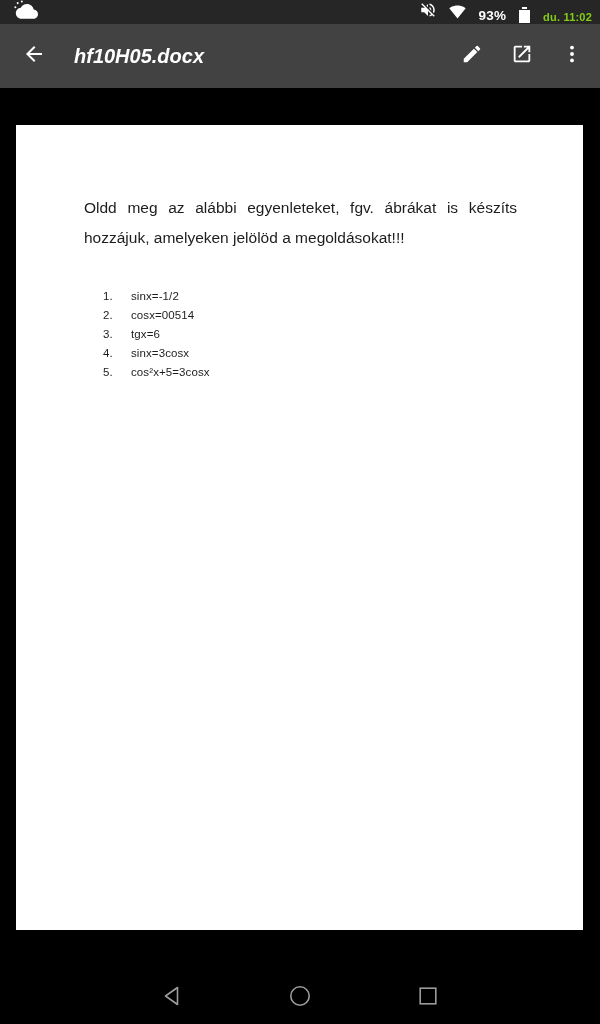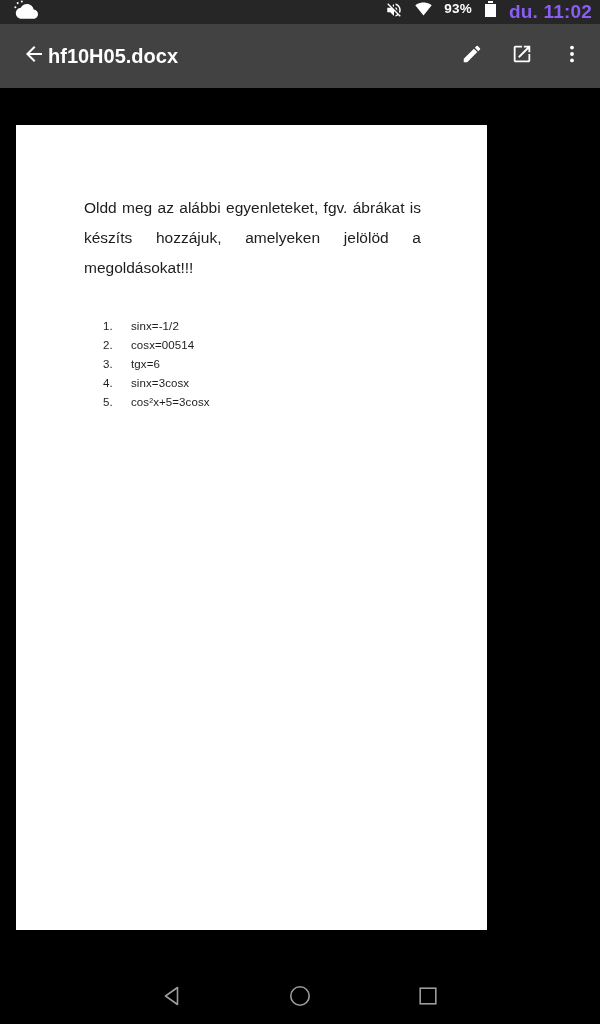--- a/index.html
+++ b/index.html
@@ -12,55 +12,57 @@
   .screen { position: relative; width: 600px; height: 1024px; background: #000; }
 
   
   .status-bar {
     position: absolute; top: 0; left: 0; right: 0; height: 24px;
     background: #262626;
     display: flex; align-items: center; justify-content: space-between;
     padding: 0 6px; box-sizing: border-box;
   }
   .sb-left { display: flex; align-items: center; padding-left: 8px; }
-  .sb-right { display: flex; align-items: flex-start; gap: 12px; padding-right: 2px; }
+  .sb-right { display: flex; align-items: flex-end; gap: 12px; padding-right: 2px; }
   .sb-text { color: #fff; font-size: 13.5px; font-weight: 700; letter-spacing: 0.2px; }
-  .sb-time { color: #8b5cf6; font-size: 19px; font-weight: 700; letter-spacing: 0.2px; }
+  .sb-time { color: #84cc16; font-size: 11px; font-weight: 700; letter-spacing: 0.2px; }
   .battery { display: flex; flex-direction: column; align-items: center; margin: 0 1px; }
   .battery-tip { width: 5px; height: 2px; background: #fff; }
   .battery-body { width: 11px; height: 14px; background: #fff; position: relative; }
   .battery-gap { position: absolute; top: 0; left: 0; right: 0; height: 1px; background: #262626; }
 
   
   .toolbar {
     position: absolute; top: 24px; left: 0; right: 0; height: 64px;
     background: #424242;
     display: flex; align-items: center;
     padding: 0 14px 0 20px; box-sizing: border-box;
   }
   .icon-btn {
     width: 28px; height: 28px;
     display: flex; align-items: center; justify-content: center;
     cursor: pointer; flex: 0 0 auto;
   }
   .toolbar-title {
+    margin-left: 26px;
     color: #fff; font-size: 20px; font-weight: 700;
     white-space: nowrap;
+    font-style: italic;
   }
   .toolbar-spacer { flex: 1; }
   .toolbar-actions { display: flex; align-items: center; gap: 22px; }
 
   
   .content {
     position: absolute; top: 88px; left: 0; right: 0; bottom: 0;
     background: #000;
   }
   .doc-page {
     position: absolute; left: 16px; top: 37px;
-    width: 471px; height: 805px;
+    width: 567px; height: 805px;
     background: #fff;
     box-sizing: border-box;
   }
   .doc-paragraph {
     margin: 68px 66px 0 68px;
     font-size: 15.5px; line-height: 30px;
     text-align: justify;
     color: #1d1d1d;
   }
   .doc-list { margin-top: 34px; padding-left: 87px; }

